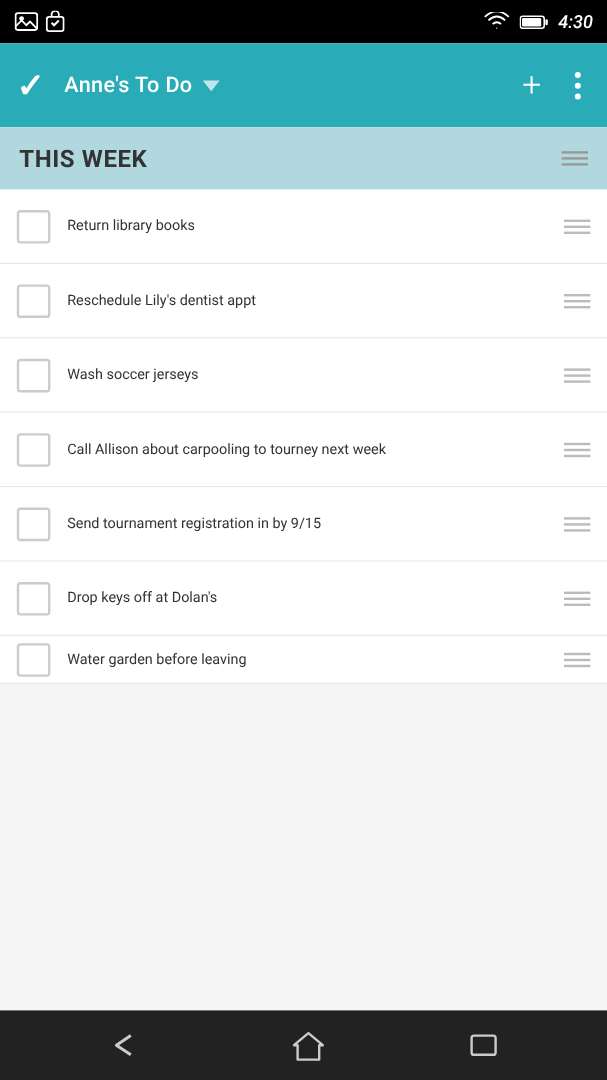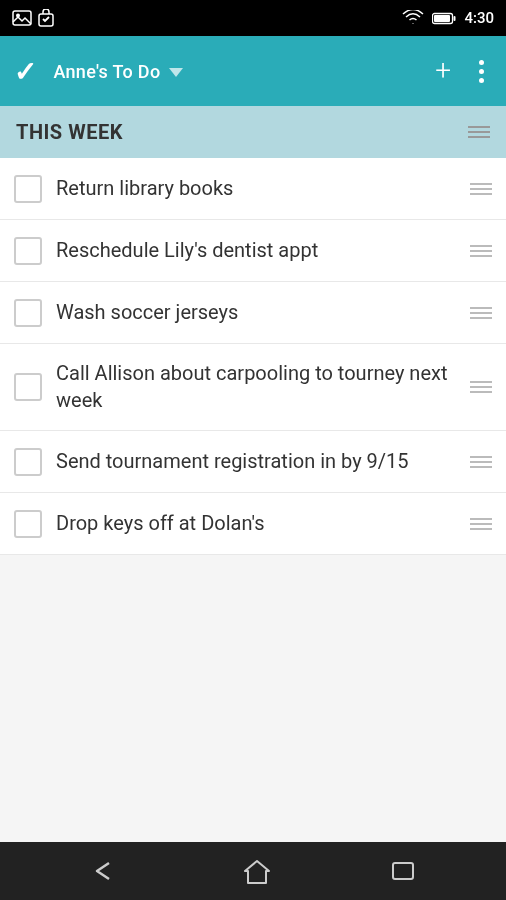--- a/index.html
+++ b/index.html
@@ -13,20 +13,21 @@
     }
 
     
     .status-bar {
       height: 36px;
       background: #000;
       display: flex;
       align-items: center;
       justify-content: space-between;
       padding: 0 12px;
+      font-style: italic;
     }
     .status-icons-left {
       display: flex;
       gap: 6px;
       align-items: center;
     }
     .status-icons-right {
       display: flex;
       align-items: center;
       gap: 8px;
@@ -133,21 +134,21 @@
     .task-checkbox {
       width: 28px;
       height: 28px;
       border: 2px solid #ccc;
       border-radius: 3px;
       flex-shrink: 0;
       cursor: pointer;
     }
     .task-text {
       flex: 1;
-      font-size: 20px;
+      font-size: 12px;
       color: #333;
       line-height: 1.35;
     }
     .task-drag {
       display: flex;
       flex-direction: column;
       gap: 3px;
       cursor: grab;
       flex-shrink: 0;
     }
@@ -293,20 +294,29 @@
     <div class="task-checkbox"></div>
     <span class="task-text">Drop keys off at Dolan's</span>
     <div class="task-drag">
       <span></span>
       <span></span>
       <span></span>
     </div>
   </div>
 
 
+  <div class="task-item" style="min-height:40px; overflow:hidden; max-height:40px;">
+    <div class="task-checkbox"></div>
+    <span class="task-text">Water garden before leaving</span>
+    <div class="task-drag">
+      <span></span>
+      <span></span>
+      <span></span>
+    </div>
+  </div>
 
 </div>
 
 <div class="bottom-nav">
 
   <svg width="36" height="28" viewBox="0 0 36 28" style="cursor:pointer;">
     <polyline points="20,6 8,14 20,22" fill="none" stroke="#ccc" stroke-width="2.5" stroke-linejoin="round"></polyline>
   </svg>
 
   <svg width="28" height="28" viewBox="0 0 28 28" style="cursor:pointer;">

